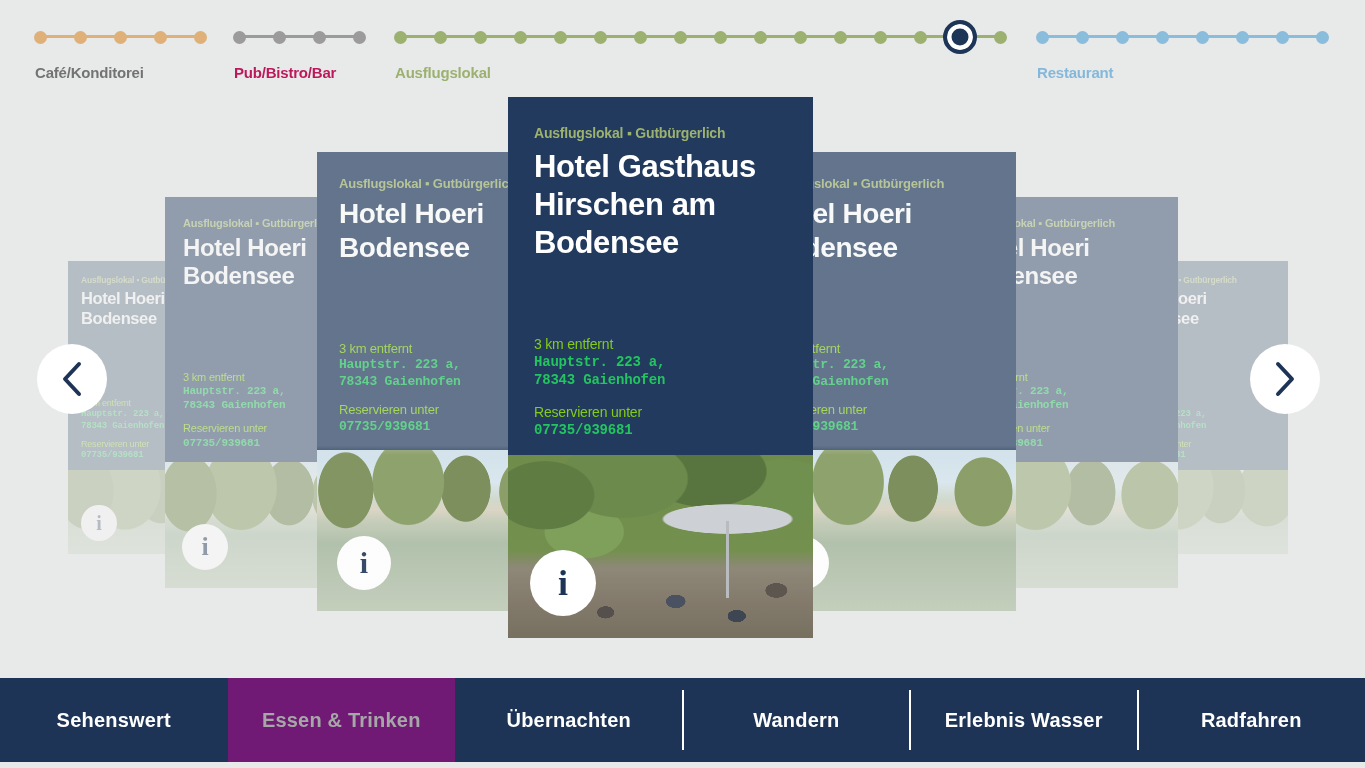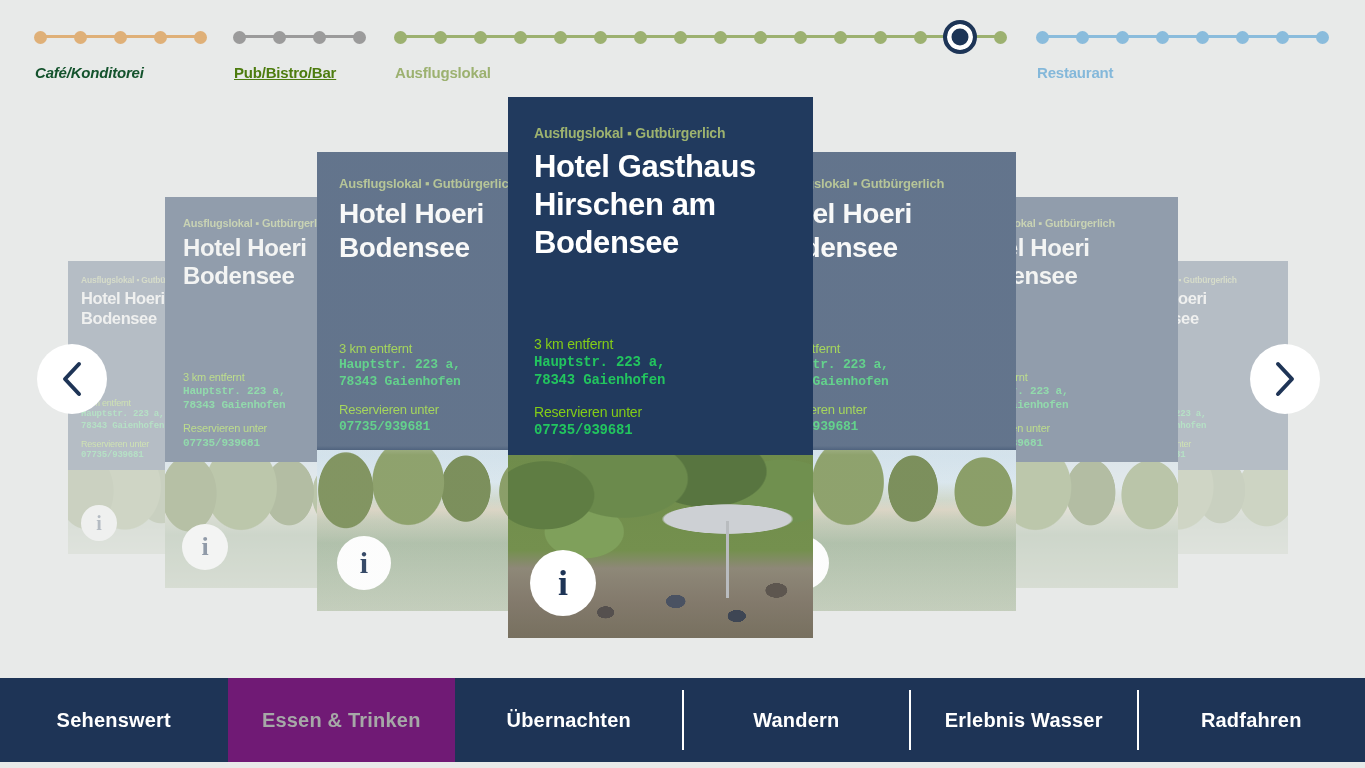--- a/index.html
+++ b/index.html
@@ -140,39 +140,39 @@
         <span class="dot-slot">
           <span class="dot" style="background: rgb(223, 176, 120);"></span>
         </span>
         <span class="dot-slot">
           <span class="dot" style="background: rgb(223, 176, 120);"></span>
         </span>
         <span class="dot-slot">
           <span class="dot" style="background: rgb(223, 176, 120);"></span>
         </span>
       </div>
-    <div class="tl-label" style="color: #14532d; font-style: italic;">Café/Konditorei</div>
+    <div class="tl-label" style="color: #737373;">Café/Konditorei</div>
   </div>
   <div class="tl-sec s-pub">
     <div class="tl-dots">
         <span class="tl-line" style="background: rgb(155, 155, 155); width: 120px;"></span>
         <span class="dot-slot">
           <span class="dot" style="background: rgb(155, 155, 155);"></span>
         </span>
         <span class="dot-slot">
           <span class="dot" style="background: rgb(155, 155, 155);"></span>
         </span>
         <span class="dot-slot">
           <span class="dot" style="background: rgb(155, 155, 155);"></span>
         </span>
         <span class="dot-slot">
           <span class="dot" style="background: rgb(155, 155, 155);"></span>
         </span>
       </div>
-    <div class="tl-label" style="color: #4d7c0f; text-decoration: underline;">Pub/Bistro/Bar</div>
+    <div class="tl-label" style="color: #be185d;">Pub/Bistro/Bar</div>
   </div>
   <div class="tl-sec s-ausflug">
     <div class="tl-dots">
         <span class="tl-line" style="background: rgb(156, 177, 112); width: 600px;"></span>
         <span class="dot-slot">
           <span class="dot" style="background: rgb(156, 177, 112);"></span>
         </span>
         <span class="dot-slot">
           <span class="dot" style="background: rgb(156, 177, 112);"></span>
         </span>

